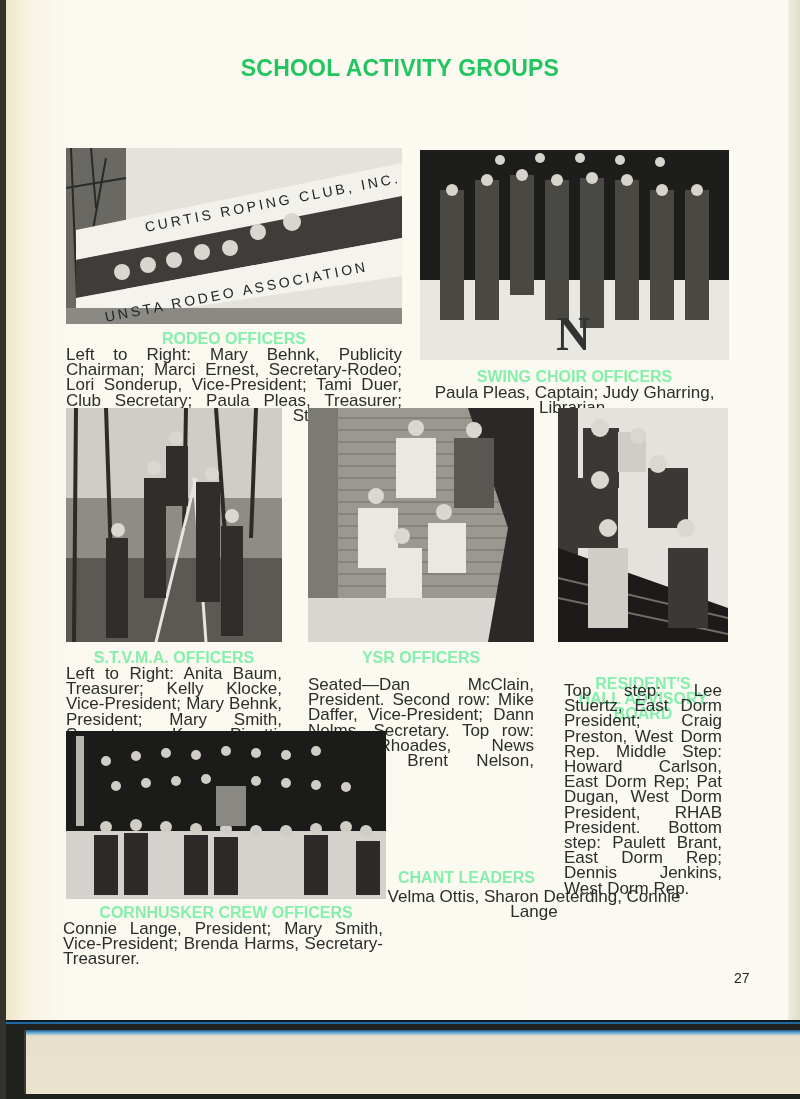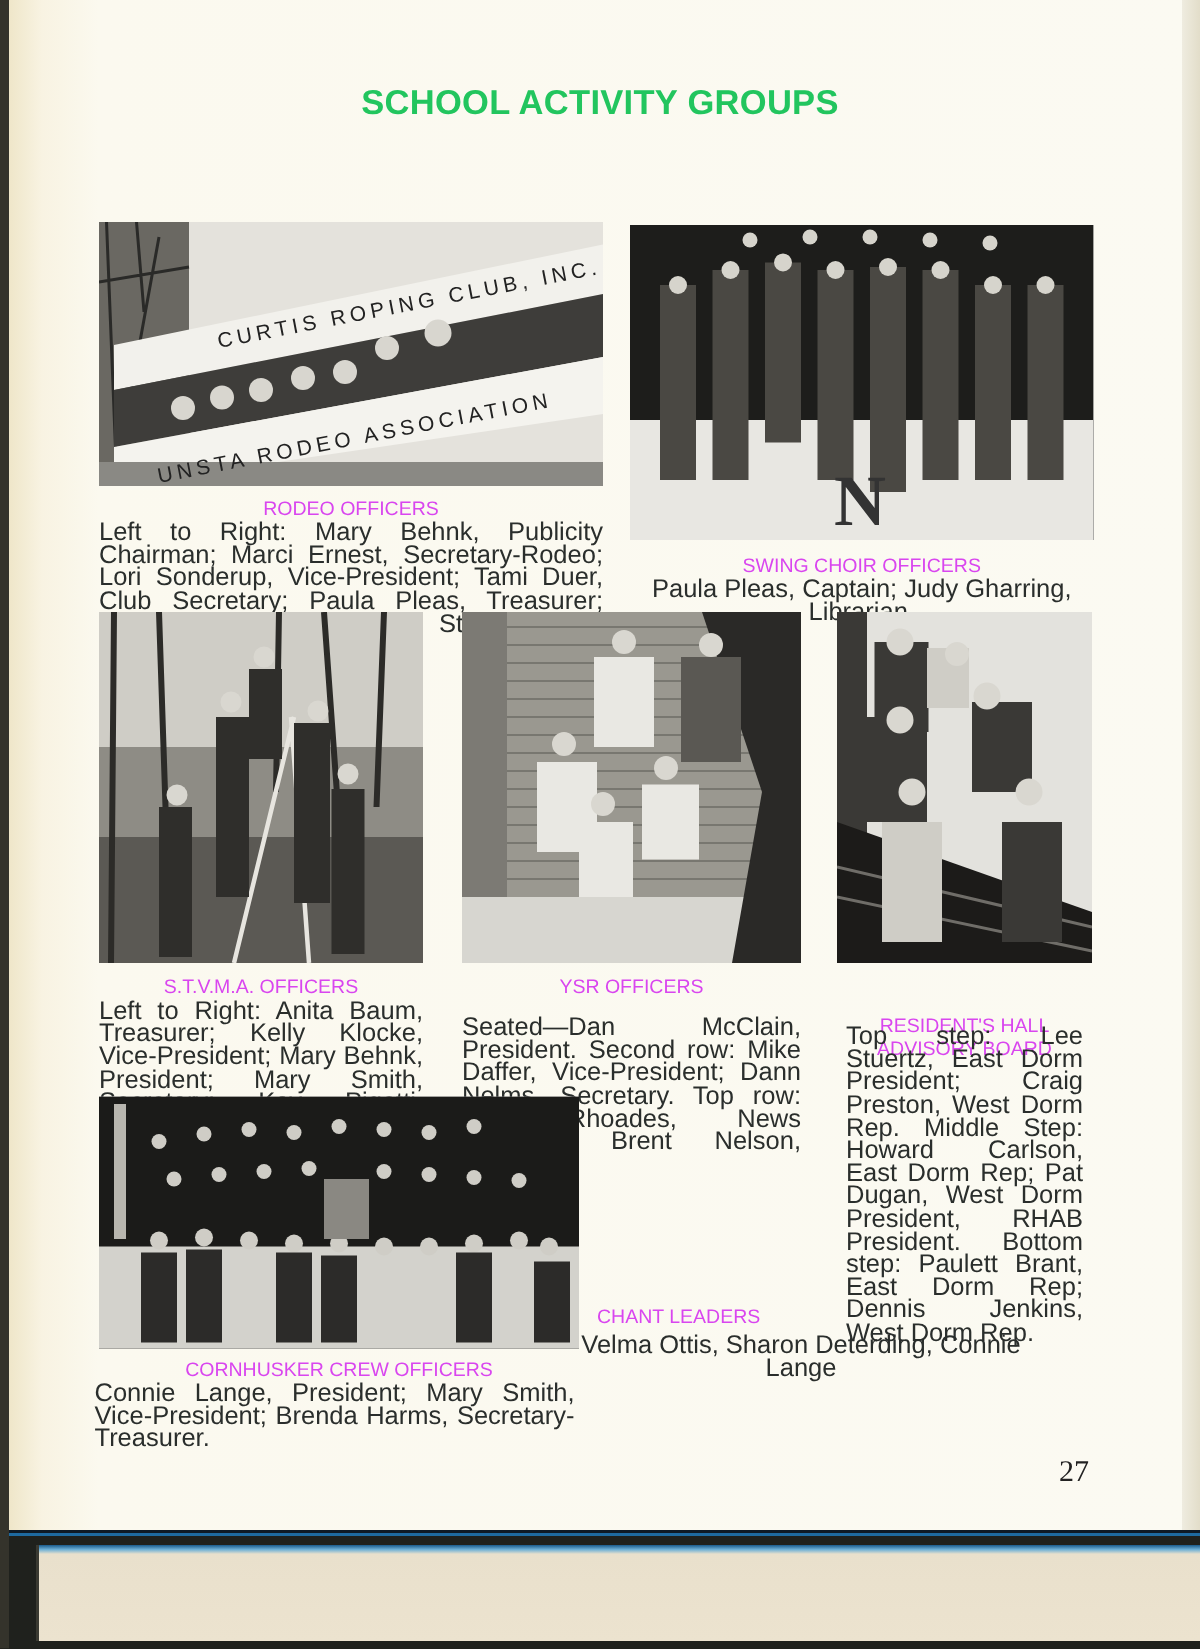--- a/index.html
+++ b/index.html
@@ -29,29 +29,29 @@
     .page-title {
       position: absolute; left: 0; width: 800px; top: 55px; text-align: center;
       font-weight: bold; font-size: 23px; color: #22c55e; letter-spacing: 0.2px;
     }
     .photo {
       position: absolute; overflow: hidden;
       background: #777;
     }
     .photo svg { display: block; width: 100%; height: 100%; }
     .cap-title {
-      position: absolute; font-weight: normal; font-size: 13px; color: #d946ef;
+      position: absolute; font-weight: bold; font-size: 16px; color: #86efac;
       text-align: center; line-height: 15px;
     }
     .cap-body {
       position: absolute; font-size: 17px; color: #2a2e2c; line-height: 15.2px;
       text-align: justify;
     }
     .page-number {
-      position: absolute; left: 706px; top: 970px; font-size: 20px; color: #222; font-family: Liberation Serif, serif;
+      position: absolute; left: 734px; top: 970px; font-size: 14px; color: #222;
     }
   </style>
 </head>
 <body>
 
 <div class="page-edge-left"></div>
 
 <div class="page">
   <div class="page-edge-right"></div>
 </div>

